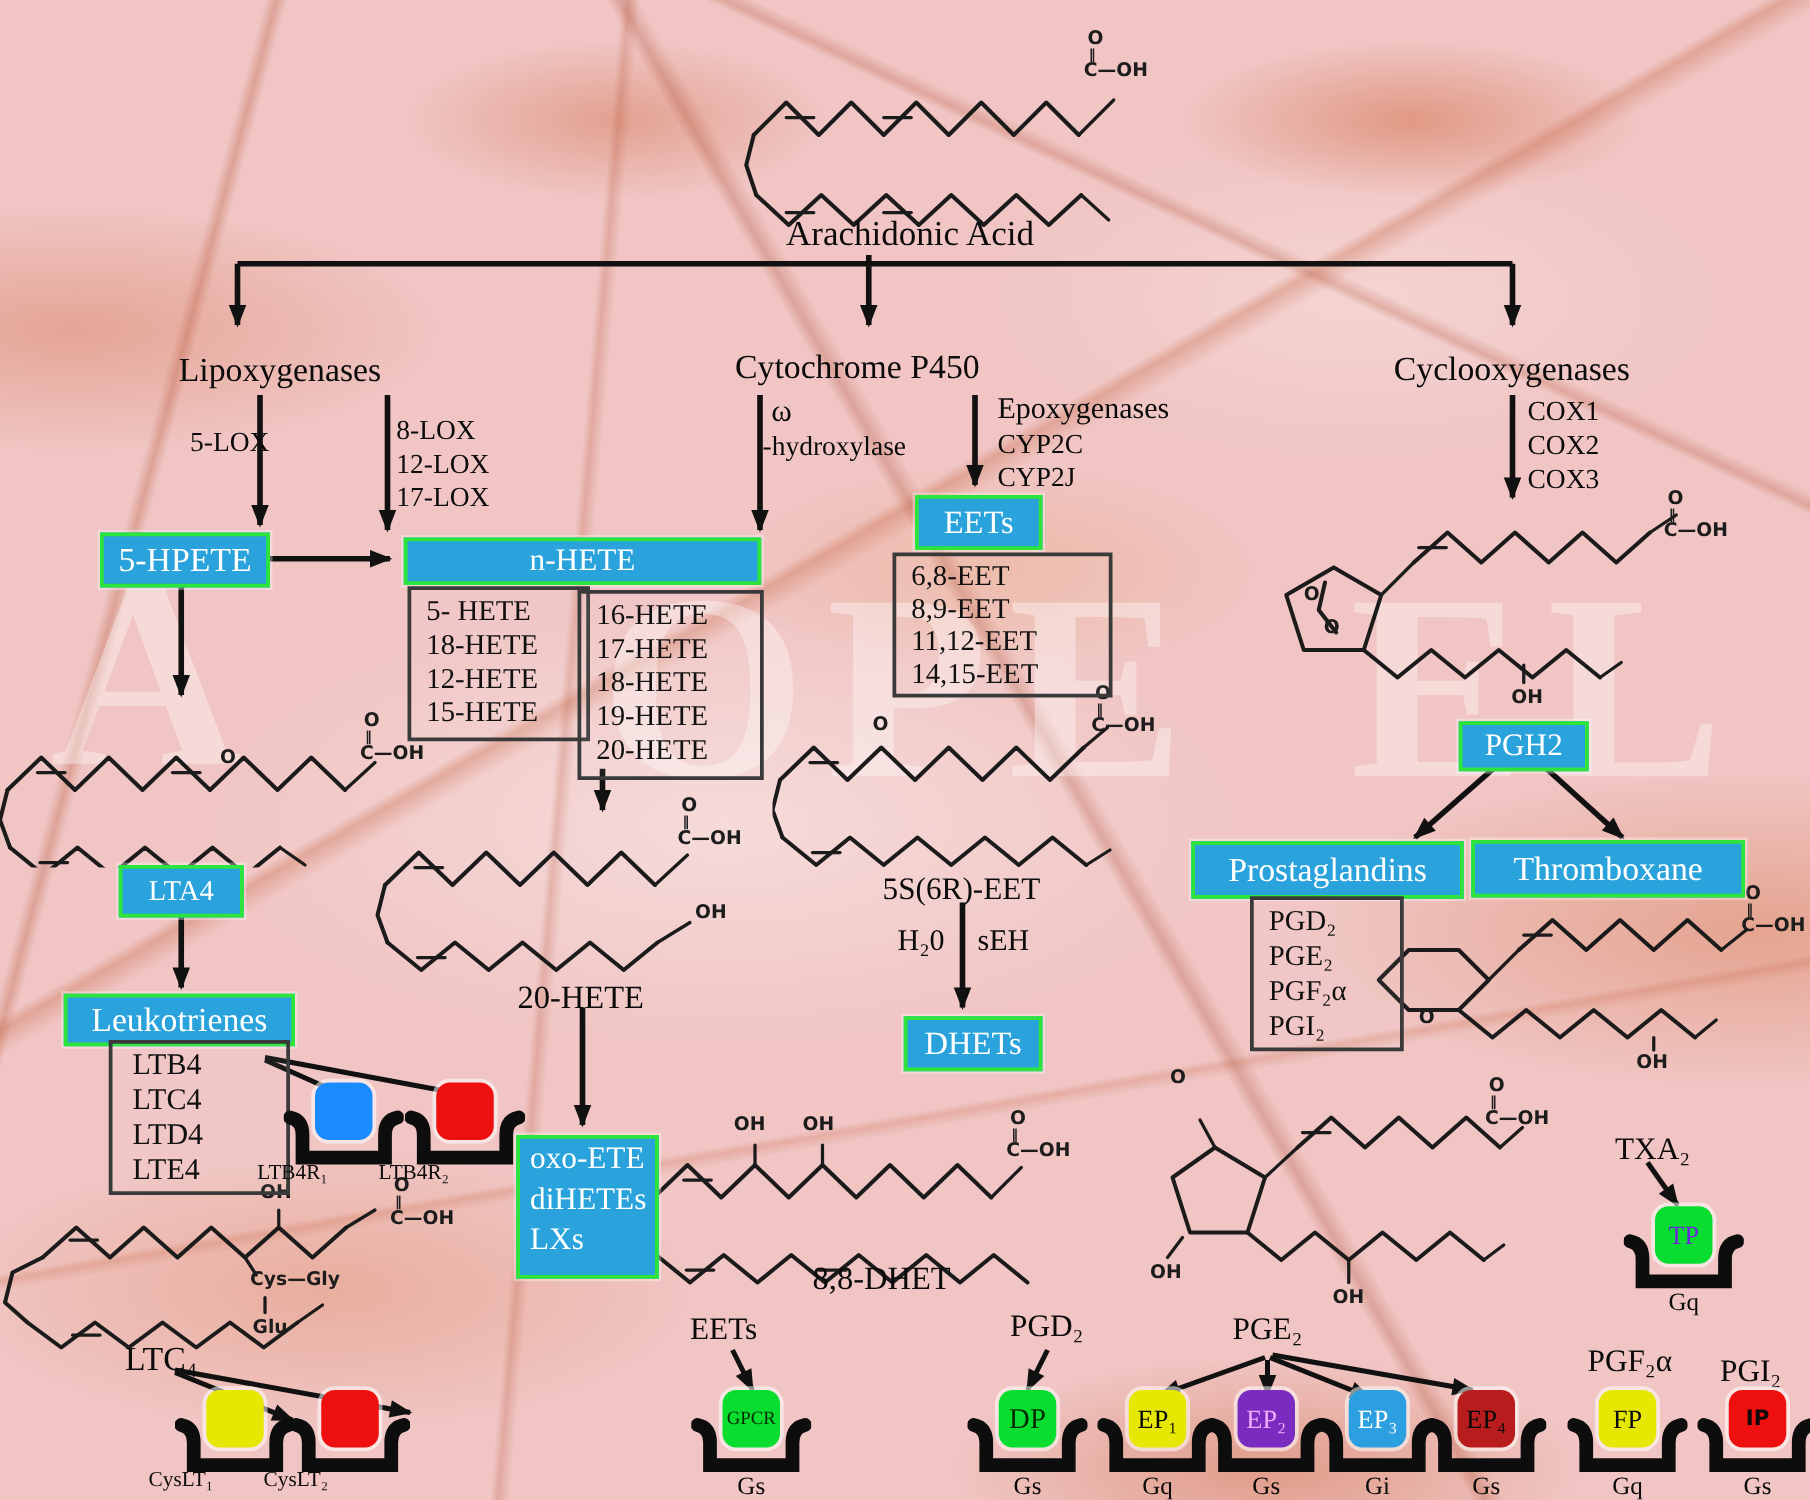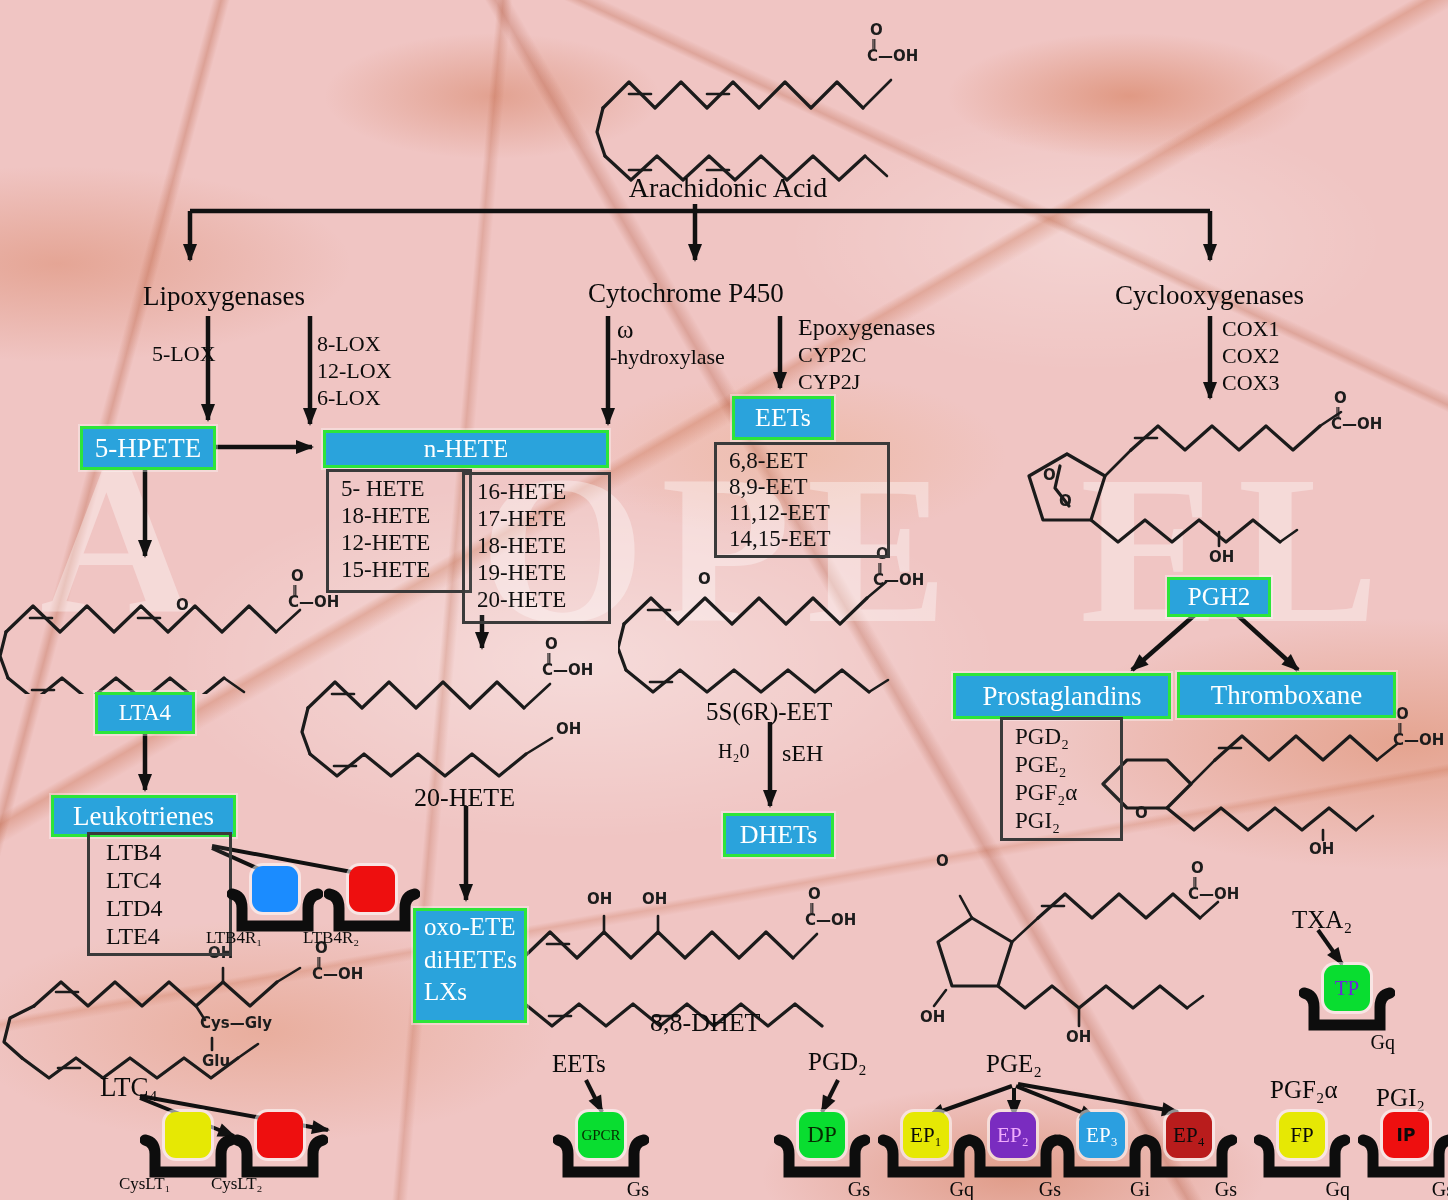--- a/index.html
+++ b/index.html
@@ -43,21 +43,21 @@
   .chem{position:absolute;z-index:3;font-family:"DejaVu Sans",sans-serif;font-weight:bold;
         font-size:15px;color:#1c1c1c;white-space:pre}
   .cooh{display:flex;flex-direction:column;align-items:flex-start;line-height:13px}
   .cooh span:nth-child(1){margin-left:3px}
   .cooh span:nth-child(2){margin-left:4px;font-size:11px;letter-spacing:-1px}
   .receptor{position:absolute;z-index:3;width:96px;height:104px}
   .receptor svg{position:absolute;left:0;top:14px}
   .rbox{position:absolute;left:25px;top:0;width:46px;height:46px;border-radius:11px;
     display:flex;align-items:center;justify-content:center;font-size:19px;
     box-shadow:0 0 0 3px rgba(255,255,255,.55)}
-  .gprot{position:absolute;top:66px;width:100%;text-align:right;font-size:20px}
+  .gprot{position:absolute;top:66px;width:100%;text-align:center;font-size:20px}
   .rname{position:absolute;top:62px;left:-22%;width:144%;text-align:left;font-size:17px;white-space:nowrap}
 </style>
 </head>
 <body>
 
 <div class="layer blotches"></div>
 <div class="layer veins"></div>
 
 <div class="wm" style="left:40px;top:418px">A</div>
 <div class="wm" style="left:480px;top:428px">OPE</div>
@@ -103,30 +103,30 @@
 </svg>
 
 <div class="hd" style="left:598px;top:172px;width:260px;text-align:center;font-size:28px">Arachidonic Acid</div>
 <div class="hd" style="left:143px;top:281px">Lipoxygenases</div>
 <div class="hd" style="left:588px;top:278px">Cytochrome P450</div>
 <div class="hd" style="left:1115px;top:280px">Cyclooxygenases</div>
 
 <div class="sub" style="left:152px;top:341px">5-LOX</div>
 <div class="sub" style="left:317px;top:331px">8-LOX</div>
 <div class="sub" style="left:317px;top:358px">12-LOX</div>
-<div class="sub" style="left:317px;top:385px">6-LOX</div>
+<div class="sub" style="left:317px;top:385px">17-LOX</div>
 <div class="sub" style="left:617px;top:316px;font-size:25px">ω</div>
 <div class="sub" style="left:610px;top:344px">-hydroxylase</div>
 <div class="sub" style="left:798px;top:314px;font-size:24px">Epoxygenases</div>
 <div class="sub" style="left:798px;top:342px">CYP2C</div>
 <div class="sub" style="left:798px;top:369px">CYP2J</div>
 <div class="sub" style="left:1222px;top:316px">COX1</div>
 <div class="sub" style="left:1222px;top:343px">COX2</div>
 <div class="sub" style="left:1222px;top:370px">COX3</div>
-<div class="sub" style="left:718px;top:740px;font-size:20px">H₂0</div>
+<div class="sub" style="left:718px;top:740px;font-size:24px">H₂0</div>
 <div class="sub" style="left:782px;top:740px;font-size:24px">sEH</div>
 
 <div class="sub" style="left:706px;top:698px;font-size:25px">5S(6R)-EET</div>
 <div class="sub" style="left:414px;top:783px;font-size:26px">20-HETE</div>
 <div class="sub" style="left:650px;top:1008px;font-size:26px">8,8-DHET</div>
 <div class="sub" style="left:100px;top:1072px;font-size:27px">LTC₄</div>
 <div class="sub" style="left:552px;top:1050px;font-size:25px">EETs</div>
 <div class="sub" style="left:808px;top:1048px;font-size:25px">PGD₂</div>
 <div class="sub" style="left:986px;top:1050px;font-size:25px">PGE₂</div>
 <div class="sub" style="left:1270px;top:1076px;font-size:25px">PGF₂α</div>

